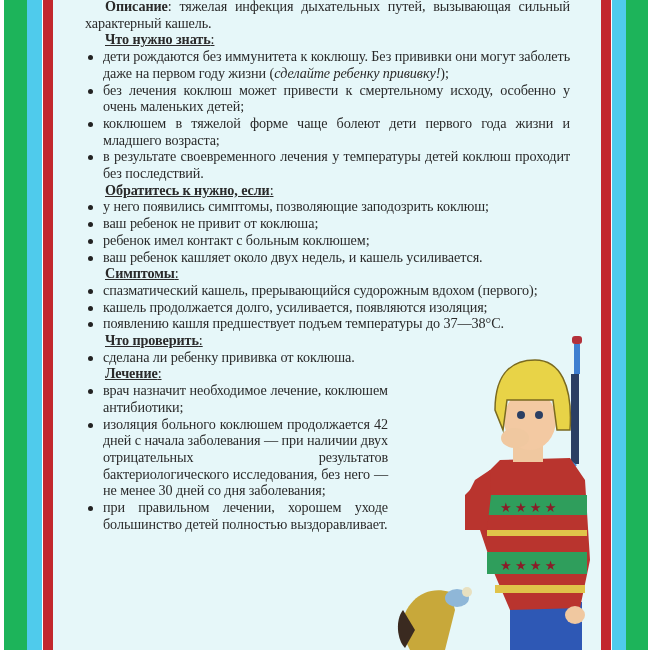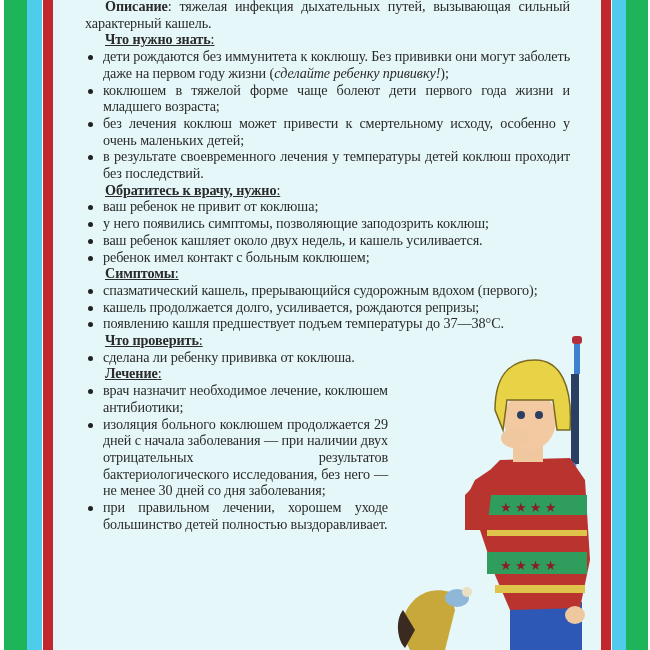--- a/index.html
+++ b/index.html
@@ -44,49 +44,49 @@
 <div class="stripe green" style="left:626px;width:22px;"></div>
 
 <div class="page"></div>
 
 <div class="text">
   <p class="para"><b>Описание</b><span>: тяжелая инфекция дыхательных путей, вызывающая сильный характерный кашель.</span></p>
 
   <p class="heading"><span>Что нужно знать</span><span class="colon">:</span></p>
   <ul>
     <li><span>дети рождаются без иммунитета к коклюшу. Без прививки они могут заболеть даже на первом году жизни (</span><i>сделайте ребенку прививку!</i><span>);</span></li>
+    <li>без лечения коклюш может привести к смертельному исходу, особенно у очень маленьких детей;</li>
     <li>коклюшем в тяжелой форме чаще болеют дети первого года жизни и младшего возраста;</li>
-    <li>без лечения коклюш может привести к смертельному исходу, особенно у очень маленьких детей;</li>
     <li>в результате своевременного лечения у температуры детей коклюш проходит без последствий.</li>
   </ul>
 
-  <p class="heading"><span>Обратитесь к врачу, нужно</span><span class="colon">:</span></p>
+  <p class="heading"><span>Обратитесь к нужно, если</span><span class="colon">:</span></p>
   <ul>
+    <li>у него появились симптомы, позволяющие заподозрить коклюш;</li>
     <li>ваш ребенок не привит от коклюша;</li>
-    <li>у него появились симптомы, позволяющие заподозрить коклюш;</li>
+    <li>ребенок имел контакт с больным коклюшем;</li>
     <li>ваш ребенок кашляет около двух недель, и кашель усиливается.</li>
-    <li>ребенок имел контакт с больным коклюшем;</li>
   </ul>
 
   <p class="heading"><span>Симптомы</span><span class="colon">:</span></p>
   <ul>
     <li>спазматический кашель, прерывающийся судорожным вдохом (первого);</li>
-    <li>кашель продолжается долго, усиливается, рождаются репризы;</li>
+    <li>кашель продолжается долго, усиливается, появляются изоляция;</li>
     <li>появлению кашля предшествует подъем температуры до 37—38°С.</li>
   </ul>
 
   <p class="heading"><span>Что проверить</span><span class="colon">:</span></p>
   <ul>
     <li>сделана ли ребенку прививка от коклюша.</li>
   </ul>
 
   <p class="heading"><span>Лечение</span><span class="colon">:</span></p>
   <ul class="narrow">
     <li>врач назначит необходимое лечение, коклюшем антибиотики;</li>
-    <li>изоляция больного коклюшем продолжается 29 дней с начала заболевания — при наличии двух отрицательных результатов бактериологического исследования, без него — не менее 30 дней со дня заболевания;</li>
+    <li>изоляция больного коклюшем продолжается 42 дней с начала заболевания — при наличии двух отрицательных результатов бактериологического исследования, без него — не менее 30 дней со дня заболевания;</li>
     <li>при правильном лечении, хорошем уходе большинство детей полностью выздоравливает.</li>
   </ul>
 </div>
 
 <svg class="illus" viewBox="0 0 210 320">
 
   <g>
     <rect x="177" y="6" width="10" height="8" rx="3" fill="#b3303a"></rect>
     <rect x="179" y="14" width="6" height="30" fill="#3f7fd0"></rect>
     <rect x="176" y="44" width="8" height="90" fill="#2b3f63"></rect>

